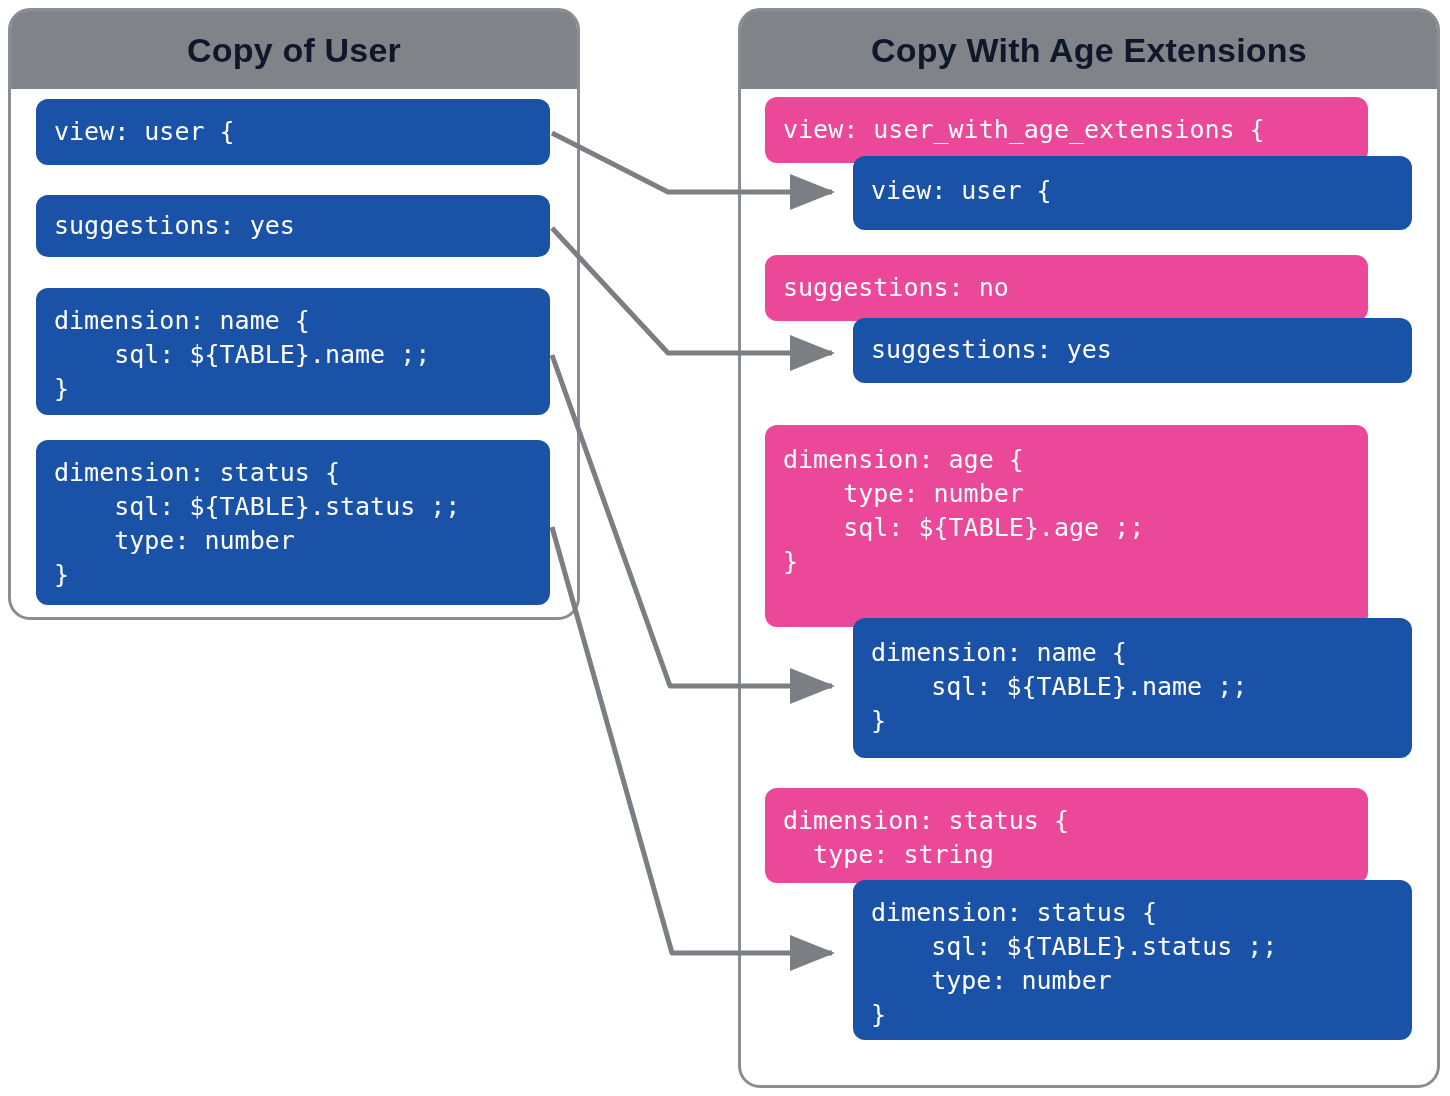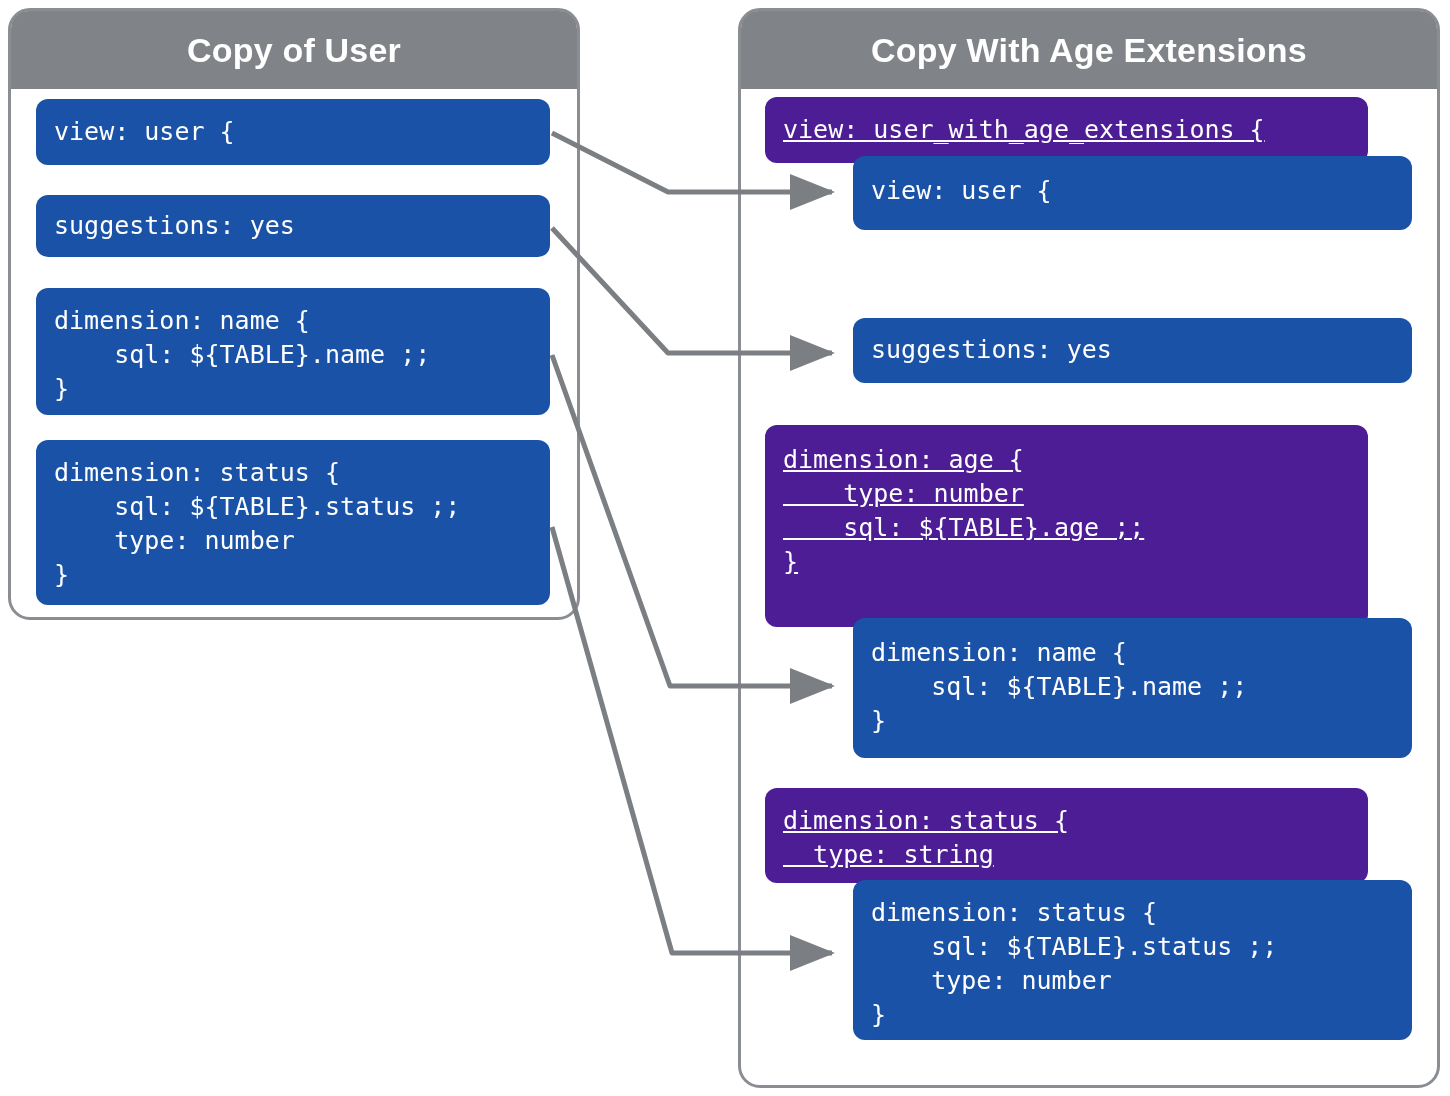--- a/index.html
+++ b/index.html
@@ -7,34 +7,34 @@
        font-family:"Liberation Sans", sans-serif;}
 
   .stage{position:absolute;left:0;top:0;width:1450px;height:1096px;}
 
   
   .panel{position:absolute;box-sizing:border-box;border:3px solid #8a8d91;
          border-radius:22px;background:#ffffff;}
   .panel-header{position:absolute;left:0;top:0;right:0;height:78px;
          background:#808387;border-radius:18px 18px 0 0;
          display:flex;align-items:center;justify-content:center;}
-  .panel-title{color:#ffffff;font-size:34px;font-weight:700;
+  .panel-title{color:#0f172a;font-size:34px;font-weight:700;
          letter-spacing:.2px;white-space:nowrap;
          font-family:"Liberation Sans", sans-serif;}
 
   #panel-left{left:8px;top:8px;width:572px;height:612px;}
   #panel-right{left:738px;top:8px;width:702px;height:1080px;}
 
   
   .code{position:absolute;box-sizing:border-box;border-radius:12px;
         color:#ffffff;font-family:"DejaVu Sans Mono", monospace;
         font-size:25px;line-height:34px;white-space:pre;
         padding:14px 16px 21px 18px;overflow:hidden;}
   .code.dark{background:#1a52a8;}
-  .code.light{background:#4c1d95;text-decoration:underline;}
+  .code.light{background:#ec4899;}
 
   
   #lp-view       {left:36px;top:99px; width:514px;height:66px; padding-top:16px;}
   #lp-sugg       {left:36px;top:195px;width:514px;height:62px; padding-top:14px;}
   #lp-dim-name   {left:36px;top:288px;width:514px;height:127px;padding-top:16px;}
   #lp-dim-status {left:36px;top:440px;width:514px;height:165px;padding-top:16px;}
 
   
   #rp-view-ext  {left:765px;top:97px; width:603px;height:66px; padding-top:16px;z-index:2;}
   #rp-view-user {left:853px;top:156px;width:559px;height:74px; padding-top:18px;z-index:3;}
@@ -72,20 +72,21 @@
 
   <div class="panel" id="panel-right">
     <div class="panel-header">
       <span class="panel-title">Copy With Age Extensions</span>
     </div>
   </div>
 
   <div class="code light" id="rp-view-ext">view: user_with_age_extensions {</div>
   <div class="code dark" id="rp-view-user">view: user {</div>
 
+  <div class="code light" id="rp-sugg-no">suggestions: no</div>
   <div class="code dark" id="rp-sugg-yes">suggestions: yes</div>
 
   <div class="code light" id="rp-dim-age">dimension: age {
     type: number
     sql: ${TABLE}.age ;;
 }</div>
   <div class="code dark" id="rp-dim-name">dimension: name {
     sql: ${TABLE}.name ;;
 }</div>
 

